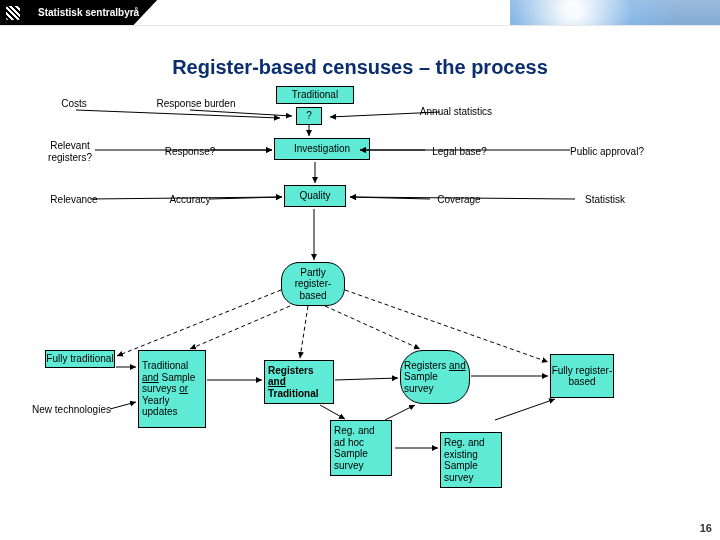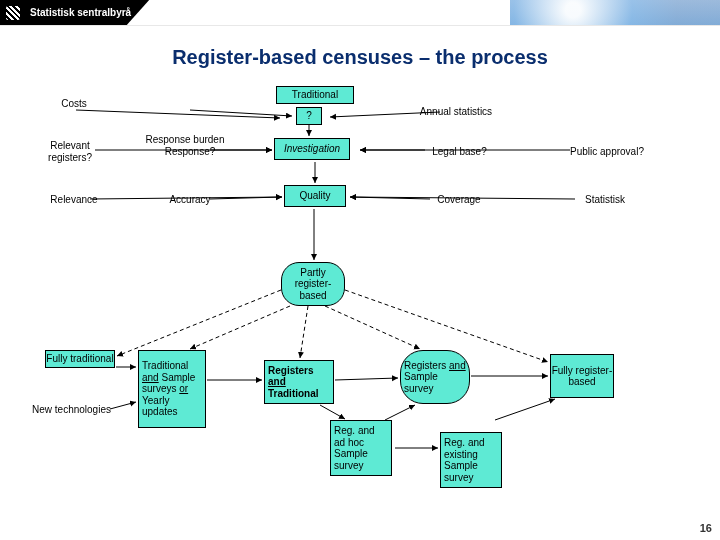--- a/index.html
+++ b/index.html
@@ -23,41 +23,41 @@
     background: #000;
     color: #fff;
     font-weight: bold;
     font-size: 10px;
     height: 100%;
     display: flex;
     align-items: center;
     padding-left: 6px;
     padding-right: 18px;
     clip-path: polygon(0 0, 100% 0, 85% 100%, 0 100%);
-    gap: 10px;
+    gap: 18px;
   }
   .logo-square {
     width: 14px;
     height: 14px;
     background: repeating-linear-gradient(45deg,#fff 0 2px,#000 2px 4px);
     border-radius: 2px;
   }
   .header-right {
     margin-left: auto;
     width: 210px;
     height: 100%;
     background: radial-gradient(circle at 30% 40%, rgba(255,255,255,.9) 5%, rgba(99,160,220,.5) 40%, rgba(40,90,160,.3) 70%),
                 linear-gradient(#cfe4f6,#a9cfee);
   }
   .title {
     color: #0a2e6e;
     font-size: 20px;
     font-weight: bold;
     text-align: center;
-    margin-top: 20px;
+    margin-top: 30px;
   }
   svg.canvas {
     position: absolute;
     left: 0;
     top: 0;
     pointer-events: none;
   }
   .node {
     position: absolute;
     font-size: 10px;
@@ -86,28 +86,28 @@
   <div class="logo-area">
     <span class="logo-square"></span>
     <span>Statistisk sentralbyrå</span>
   </div>
   <div class="header-right"></div>
 </div>
 
 <div class="title">Register-based censuses – the process</div>
 
 <div class="node" style="left:39px; top:98px; width:70px;">Costs</div>
-<div class="node" style="left:131px; top:98px; width:108px;margin-top:36px;">Response burden</div>
+<div class="node" style="left:142px; top:98px; width:108px;">Response burden</div>
 <div class="node boxed" style="left:276px; top:86px; width:78px; height:18px;">Traditional</div>
 <div class="node boxed" style="left:296px; top:107px; width:26px; height:18px;">?</div>
 <div class="node" style="left:396px; top:106px; width:120px;">Annual statistics</div>
 
 <div class="node" style="left:30px; top:140px; width:80px;">Relevant registers?</div>
 <div class="node" style="left:155px; top:146px; width:70px;">Response?</div>
-<div class="node boxed" style="left:274px; top:138px; width:76px; height:22px;font-style:italic;">Investigation</div>
+<div class="node boxed" style="left:274px; top:138px; width:96px; height:22px;">Investigation</div>
 <div class="node" style="left:412px; top:146px; width:95px;">Legal base?</div>
 <div class="node" style="left:552px; top:146px; width:110px;">Public approval?</div>
 
 <div class="node" style="left:34px; top:194px; width:80px;">Relevance</div>
 <div class="node" style="left:155px; top:194px; width:70px;">Accuracy</div>
 <div class="node boxed" style="left:284px; top:185px; width:62px; height:22px;">Quality</div>
 <div class="node" style="left:414px; top:194px; width:90px;">Coverage</div>
 <div class="node" style="left:555px; top:194px; width:100px;">Statistisk</div>
 
 <div class="node boxed" style="left:281px; top:262px; width:64px; height:44px;border-radius:18px;">Partly register-based</div>

